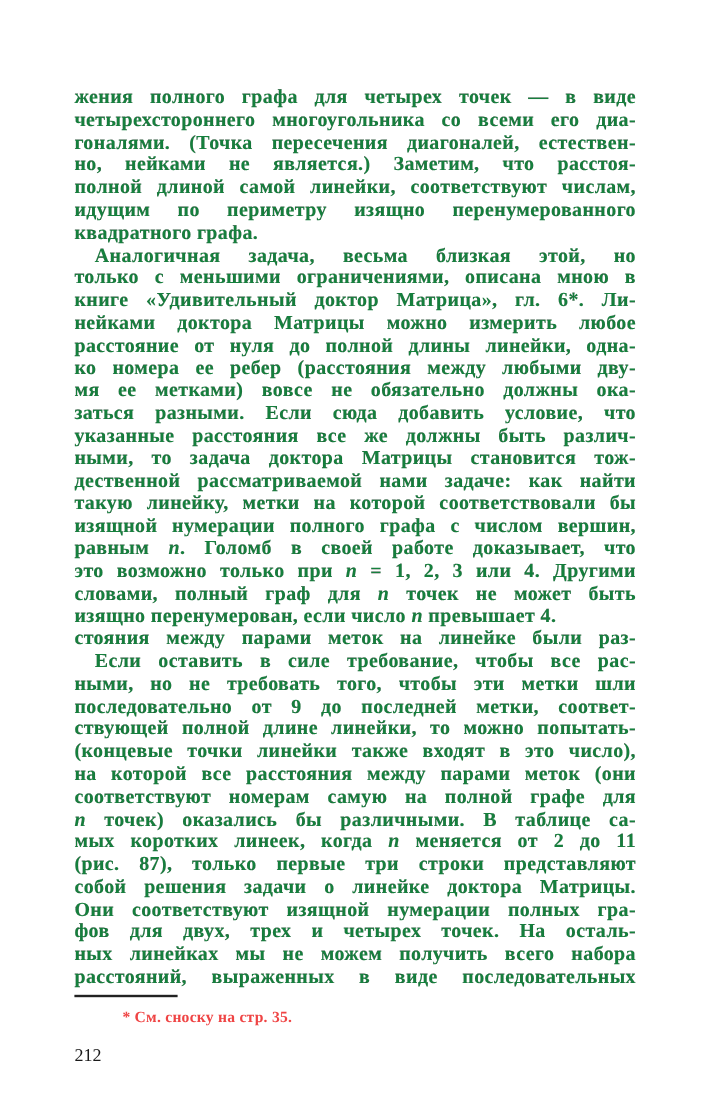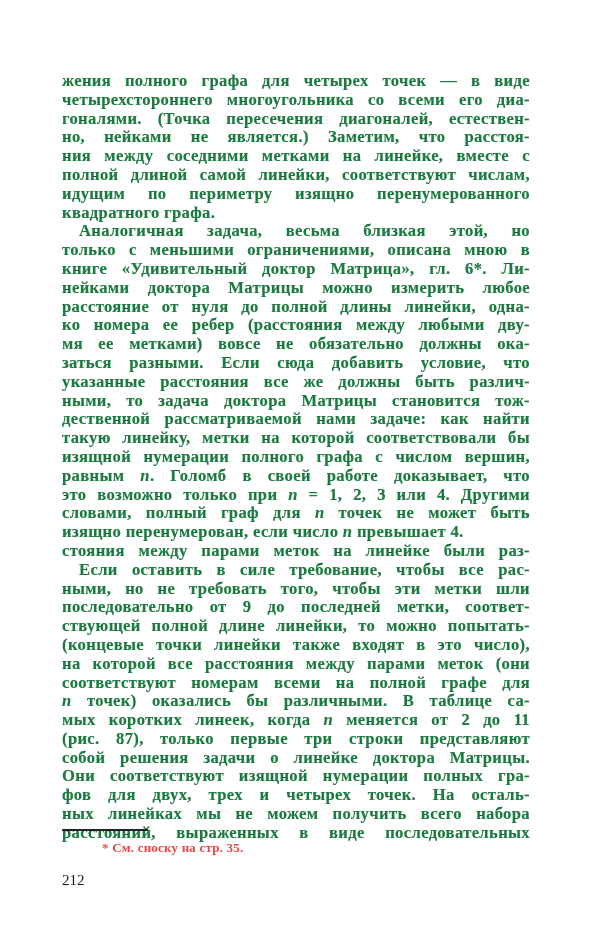--- a/index.html
+++ b/index.html
@@ -35,21 +35,20 @@
   </style>
 </head>
 <body>
 
 <div class="page" id="page-body">
     <div>
       <div class="line">жения полного графа для четырех точек — в виде</div>
       <div class="line">четырехстороннего многоугольника со всеми его диа-</div>
       <div class="line">гоналями. (Точка пересечения диагоналей, естествен-</div>
       <div class="line">но, нейками не является.) Заметим, что расстоя-</div>
-      <div class="line">ния между соседними метками на линейке, вместе с</div>
       <div class="line">полной длиной самой линейки, соответствуют числам,</div>
       <div class="line">идущим по периметру изящно перенумерованного</div>
       <div class="line last">квадратного графа.</div>
     </div>
     <div>
       <div class="line indent">Аналогичная задача, весьма близкая этой, но</div>
       <div class="line">только с меньшими ограничениями, описана мною в</div>
       <div class="line">книге «Удивительный доктор Матрица», гл. 6*. Ли-</div>
       <div class="line">нейками доктора Матрицы можно измерить любое</div>
       <div class="line">расстояние от нуля до полной длины линейки, одна-</div>
@@ -67,21 +66,21 @@
       <div class="line last">изящно перенумерован, если число <i>n</i> превышает 4.</div>
     </div>
     <div>
       <div class="line">стояния между парами меток на линейке были раз-</div>
       <div class="line indent">Если оставить в силе требование, чтобы все рас-</div>
       <div class="line">ными, но не требовать того, чтобы эти метки шли</div>
       <div class="line">последовательно от 9 до последней метки, соответ-</div>
       <div class="line">ствующей полной длине линейки, то можно попытать-</div>
       <div class="line">(концевые точки линейки также входят в это число),</div>
       <div class="line">на которой все расстояния между парами меток (они</div>
-      <div class="line">соответствуют номерам всеми на полной графе для</div>
+      <div class="line">соответствуют номерам самую на полной графе для</div>
       <div class="line"><i>n</i> точек) оказались бы различными. В таблице са-</div>
       <div class="line">мых коротких линеек, когда <i>n</i> меняется от 2 до 11</div>
       <div class="line">(рис. 87), только первые три строки представляют</div>
       <div class="line">собой решения задачи о линейке доктора Матрицы.</div>
       <div class="line">Они соответствуют изящной нумерации полных гра-</div>
       <div class="line">фов для двух, трех и четырех точек. На осталь-</div>
       <div class="line">ных линейках мы не можем получить всего набора</div>
       <div class="line">расстояний, выраженных в виде последовательных</div>
     </div>
   </div>

